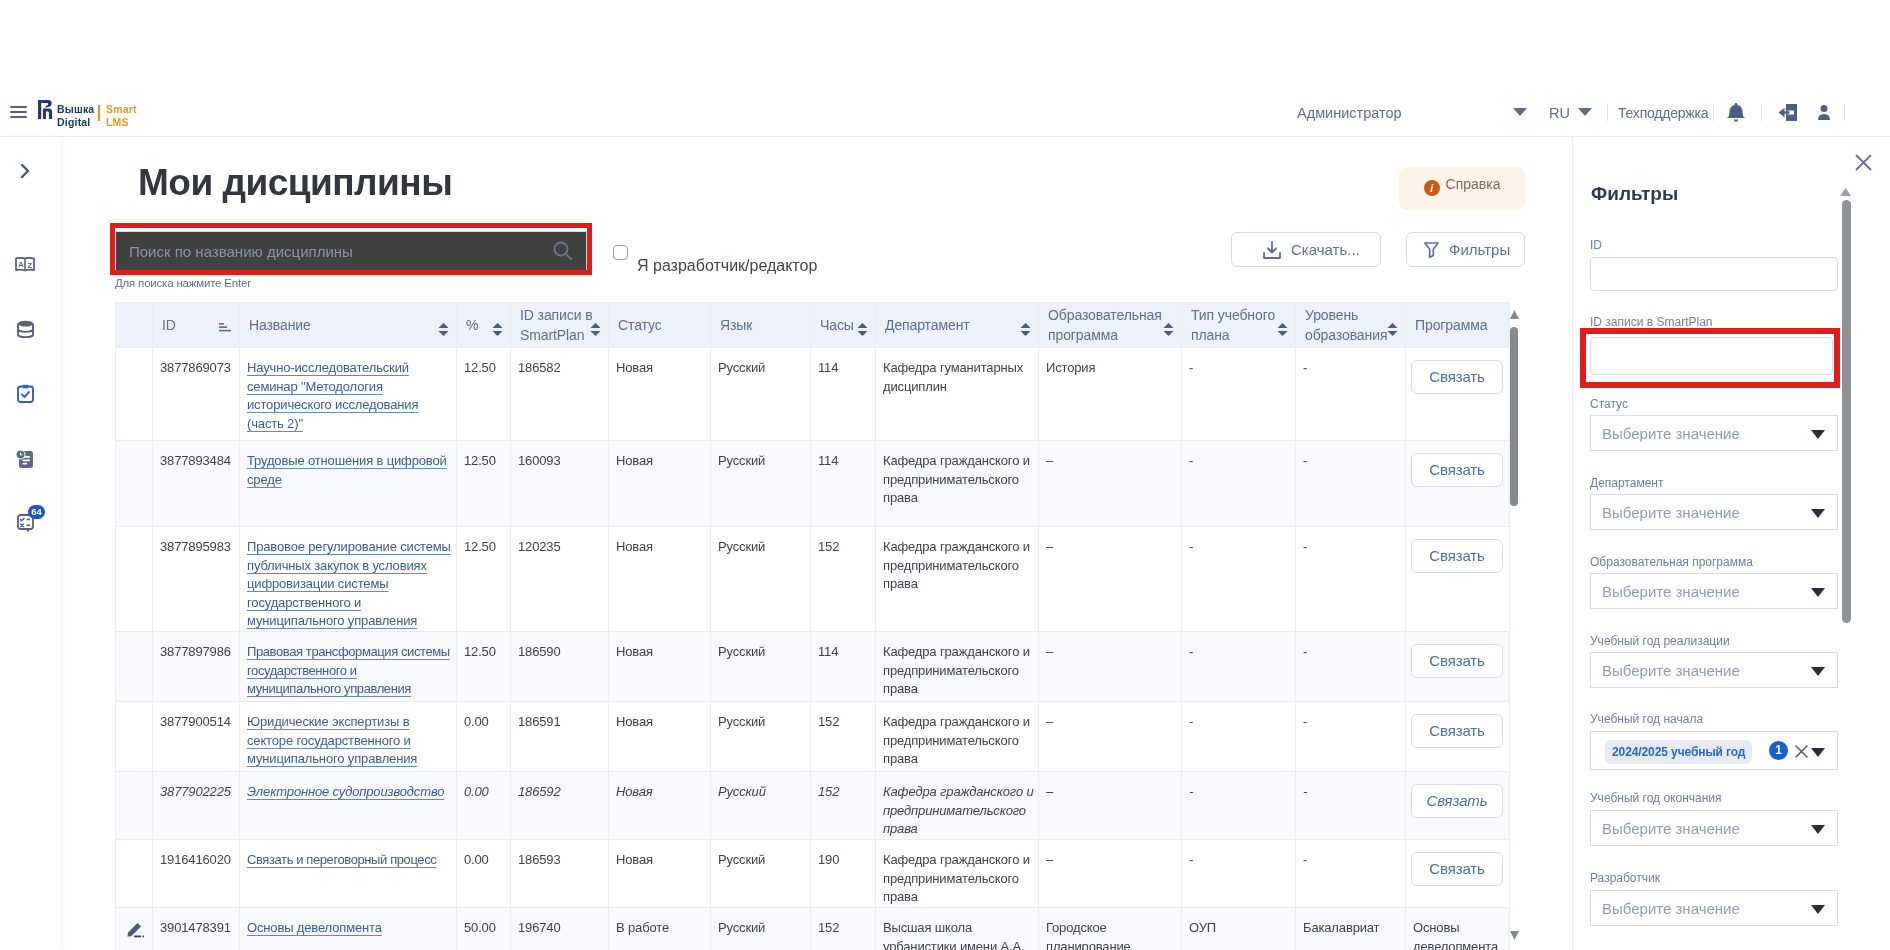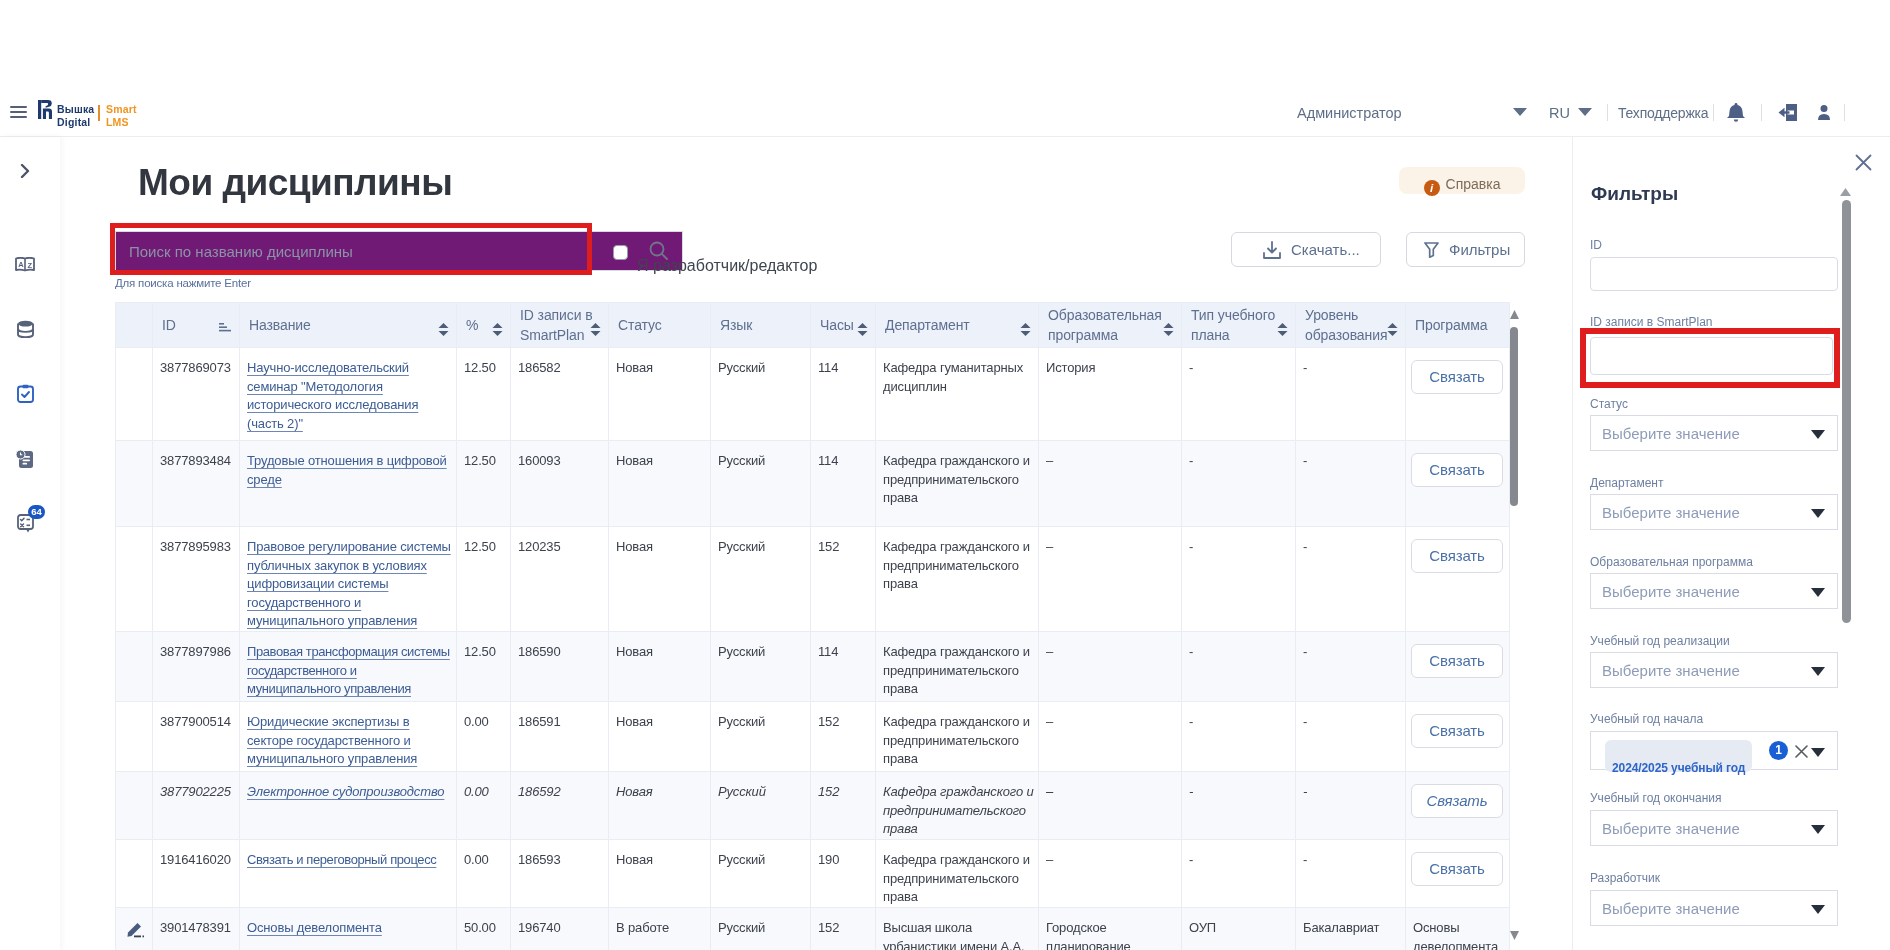--- a/index.html
+++ b/index.html
@@ -19,24 +19,24 @@
 #admin { left:1297px; top:20px; }
 .caret { position:absolute; width:0; height:0; border-left:7px solid transparent; border-right:7px solid transparent; border-top:8px solid #5d6e87; }
 .hsep { position:absolute; top:19px; width:1px; height:17px; background:#dcdfe5; }
 #support { left:1618px; top:20px; font-size:14px; letter-spacing:-0.2px; }
 
 
 #rail { position:absolute; left:0; top:137px; width:60px; height:813px; background:#fff; box-shadow:2px 0 6px rgba(40,60,100,0.05); }
 
 
 h1 { position:absolute; left:114px; top:162px; font-size:37px; font-weight:bold; color:#32363f; letter-spacing:-0.5px;margin-left:24px; }
-#helpbtn { position:absolute; left:1399px; top:167px; width:126px; height:27px; background:#fcf3e8; border-radius:8px; font-size:14px; color:#7d6b57; line-height:35px; text-align:center; }
+#helpbtn { position:absolute; left:1399px; top:167px; width:126px; height:43px; background:#fcf3e8; border-radius:8px; font-size:14px; color:#7d6b57; line-height:35px; text-align:center; }
 #helpbtn .ico { display:inline-block; width:16px; height:16px; background:#c75b12; border-radius:50%; color:#fff; font-size:11.5px; font-weight:bold; line-height:16px; vertical-align:-3px; margin-right:6px; font-style:italic; }
 #redbox1 { position:absolute; left:110px; top:223px; width:482px; height:52px; border:5px solid #e01d1d; z-index:50; }
-#search { position:absolute; left:115px; top:231px; width:568px; height:40px; border:1px solid #d8dbe1; background:#701a75; }
+#search { position:absolute; left:115px; top:231px; width:472px; height:40px; border:1px solid #d8dbe1; background:#404040; }
 #search .ph { position:absolute; left:13px; top:11px; font-size:15px; color:#8b93a7; }
 #search svg { position:absolute; right:12px; top:8px; }
 #enterhint { position:absolute; left:115px; top:277px; font-size:11.5px; letter-spacing:-0.2px; color:#58709e; }
 #cbx { position:absolute; left:613px; top:245px; width:15px; height:15px; border:1.5px solid #979eab; border-radius:4px; background:#fff; }
 #cbxlbl { position:absolute; left:637px; top:244px; font-size:16px; color:#3f454f;margin-top:13px; }
 .btn { position:absolute; top:232px; height:35px; background:#fff; border:1px solid #d5d9e0; border-radius:6px; color:#5d718f; font-size:15px; }
 #dlbtn { left:1231px; width:150px; }
 #fltbtn { left:1406px; width:119px; }
 .btn .lbl { position:absolute; top:8px; }
 .btn svg { position:absolute; }
@@ -62,21 +62,21 @@
 #fclose { position:absolute; left:1855px; top:154px; }
 #ftitle { position:absolute; left:1591px; top:183px; font-size:19px; font-weight:bold; color:#2e3a52; }
 .flabel { position:absolute; left:1590px; font-size:12px; color:#6e80a1; }
 .finput { position:absolute; left:1590px; width:248px; background:#fff; border:1px solid #d9dde3; border-radius:4px; }
 .fselect { position:absolute; left:1590px; width:248px; height:36px; background:#fff; border:1px solid #d9dde3; border-radius:0; }
 .fselect .ph2 { position:absolute; left:11px; top:9px; font-size:15px; color:#8e9cb8; }
 .fselect .scaret { position:absolute; right:12px; top:14px; width:0; height:0; border-left:7px solid transparent; border-right:7px solid transparent; border-top:9px solid #272e3c; }
 #redbox2 { position:absolute; left:1580px; top:328px; width:260px; height:60px; border:6px solid #e01d1d; z-index:50; }
 #fsb-up { position:absolute; left:1840px; top:188px; }
 #fsb-thumb { position:absolute; left:1842px; top:200px; width:9px; height:423px; background:#8f9398; border-radius:5px; }
-.chip { position:absolute; left:14px; top:8px; height:24px; background:#e6eaf2; border-radius:6px; font-size:12px; font-weight:bold; color:#2d65c9; line-height:24px; padding:16px 7px; letter-spacing:-0.1px; }
+.chip { position:absolute; left:14px; top:8px; height:24px; background:#e6eaf2; border-radius:6px; font-size:12px; font-weight:bold; color:#2d65c9; line-height:24px; padding:0 7px; letter-spacing:-0.1px; }
 .badge { position:absolute; left:178px; top:9px; width:19px; height:19px; border-radius:50%; background:#1a5ed6; color:#fff; font-size:12px; font-weight:bold; text-align:center; line-height:19px; }
 </style>
 </head>
 <body>
 
 <div id="header">
   <div id="burger">
       <div></div>
       <div></div>
       <div></div>

